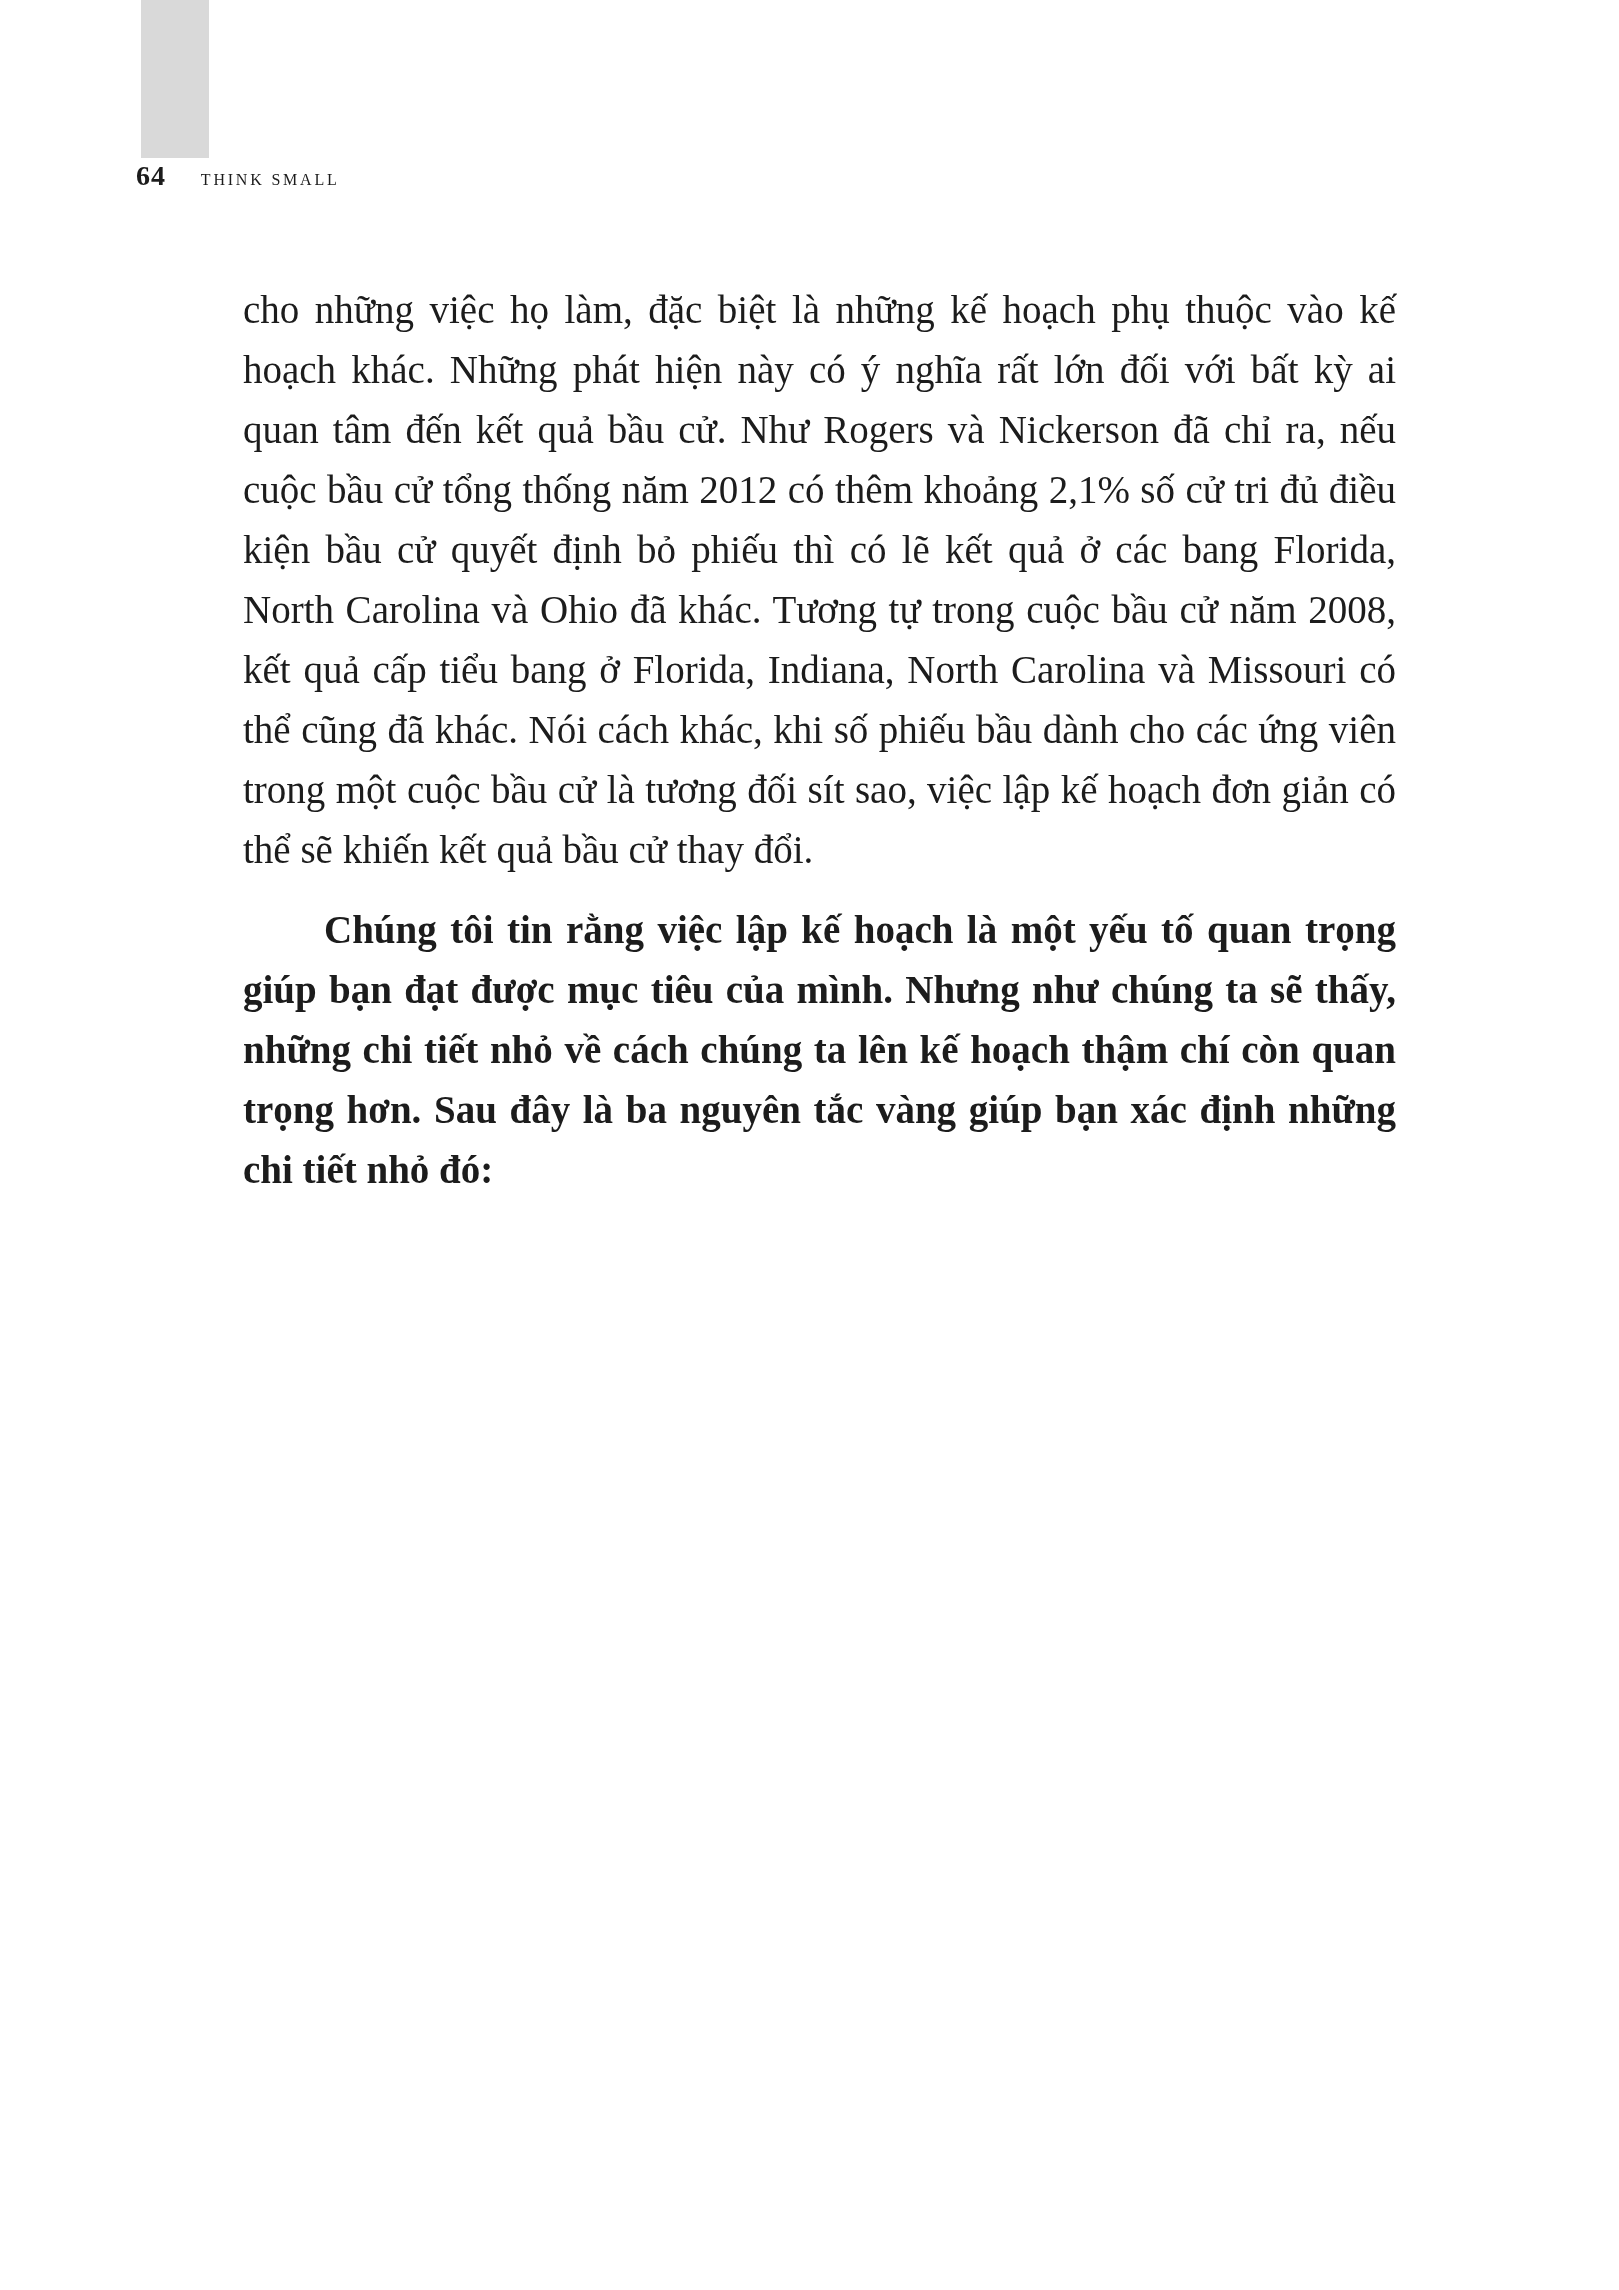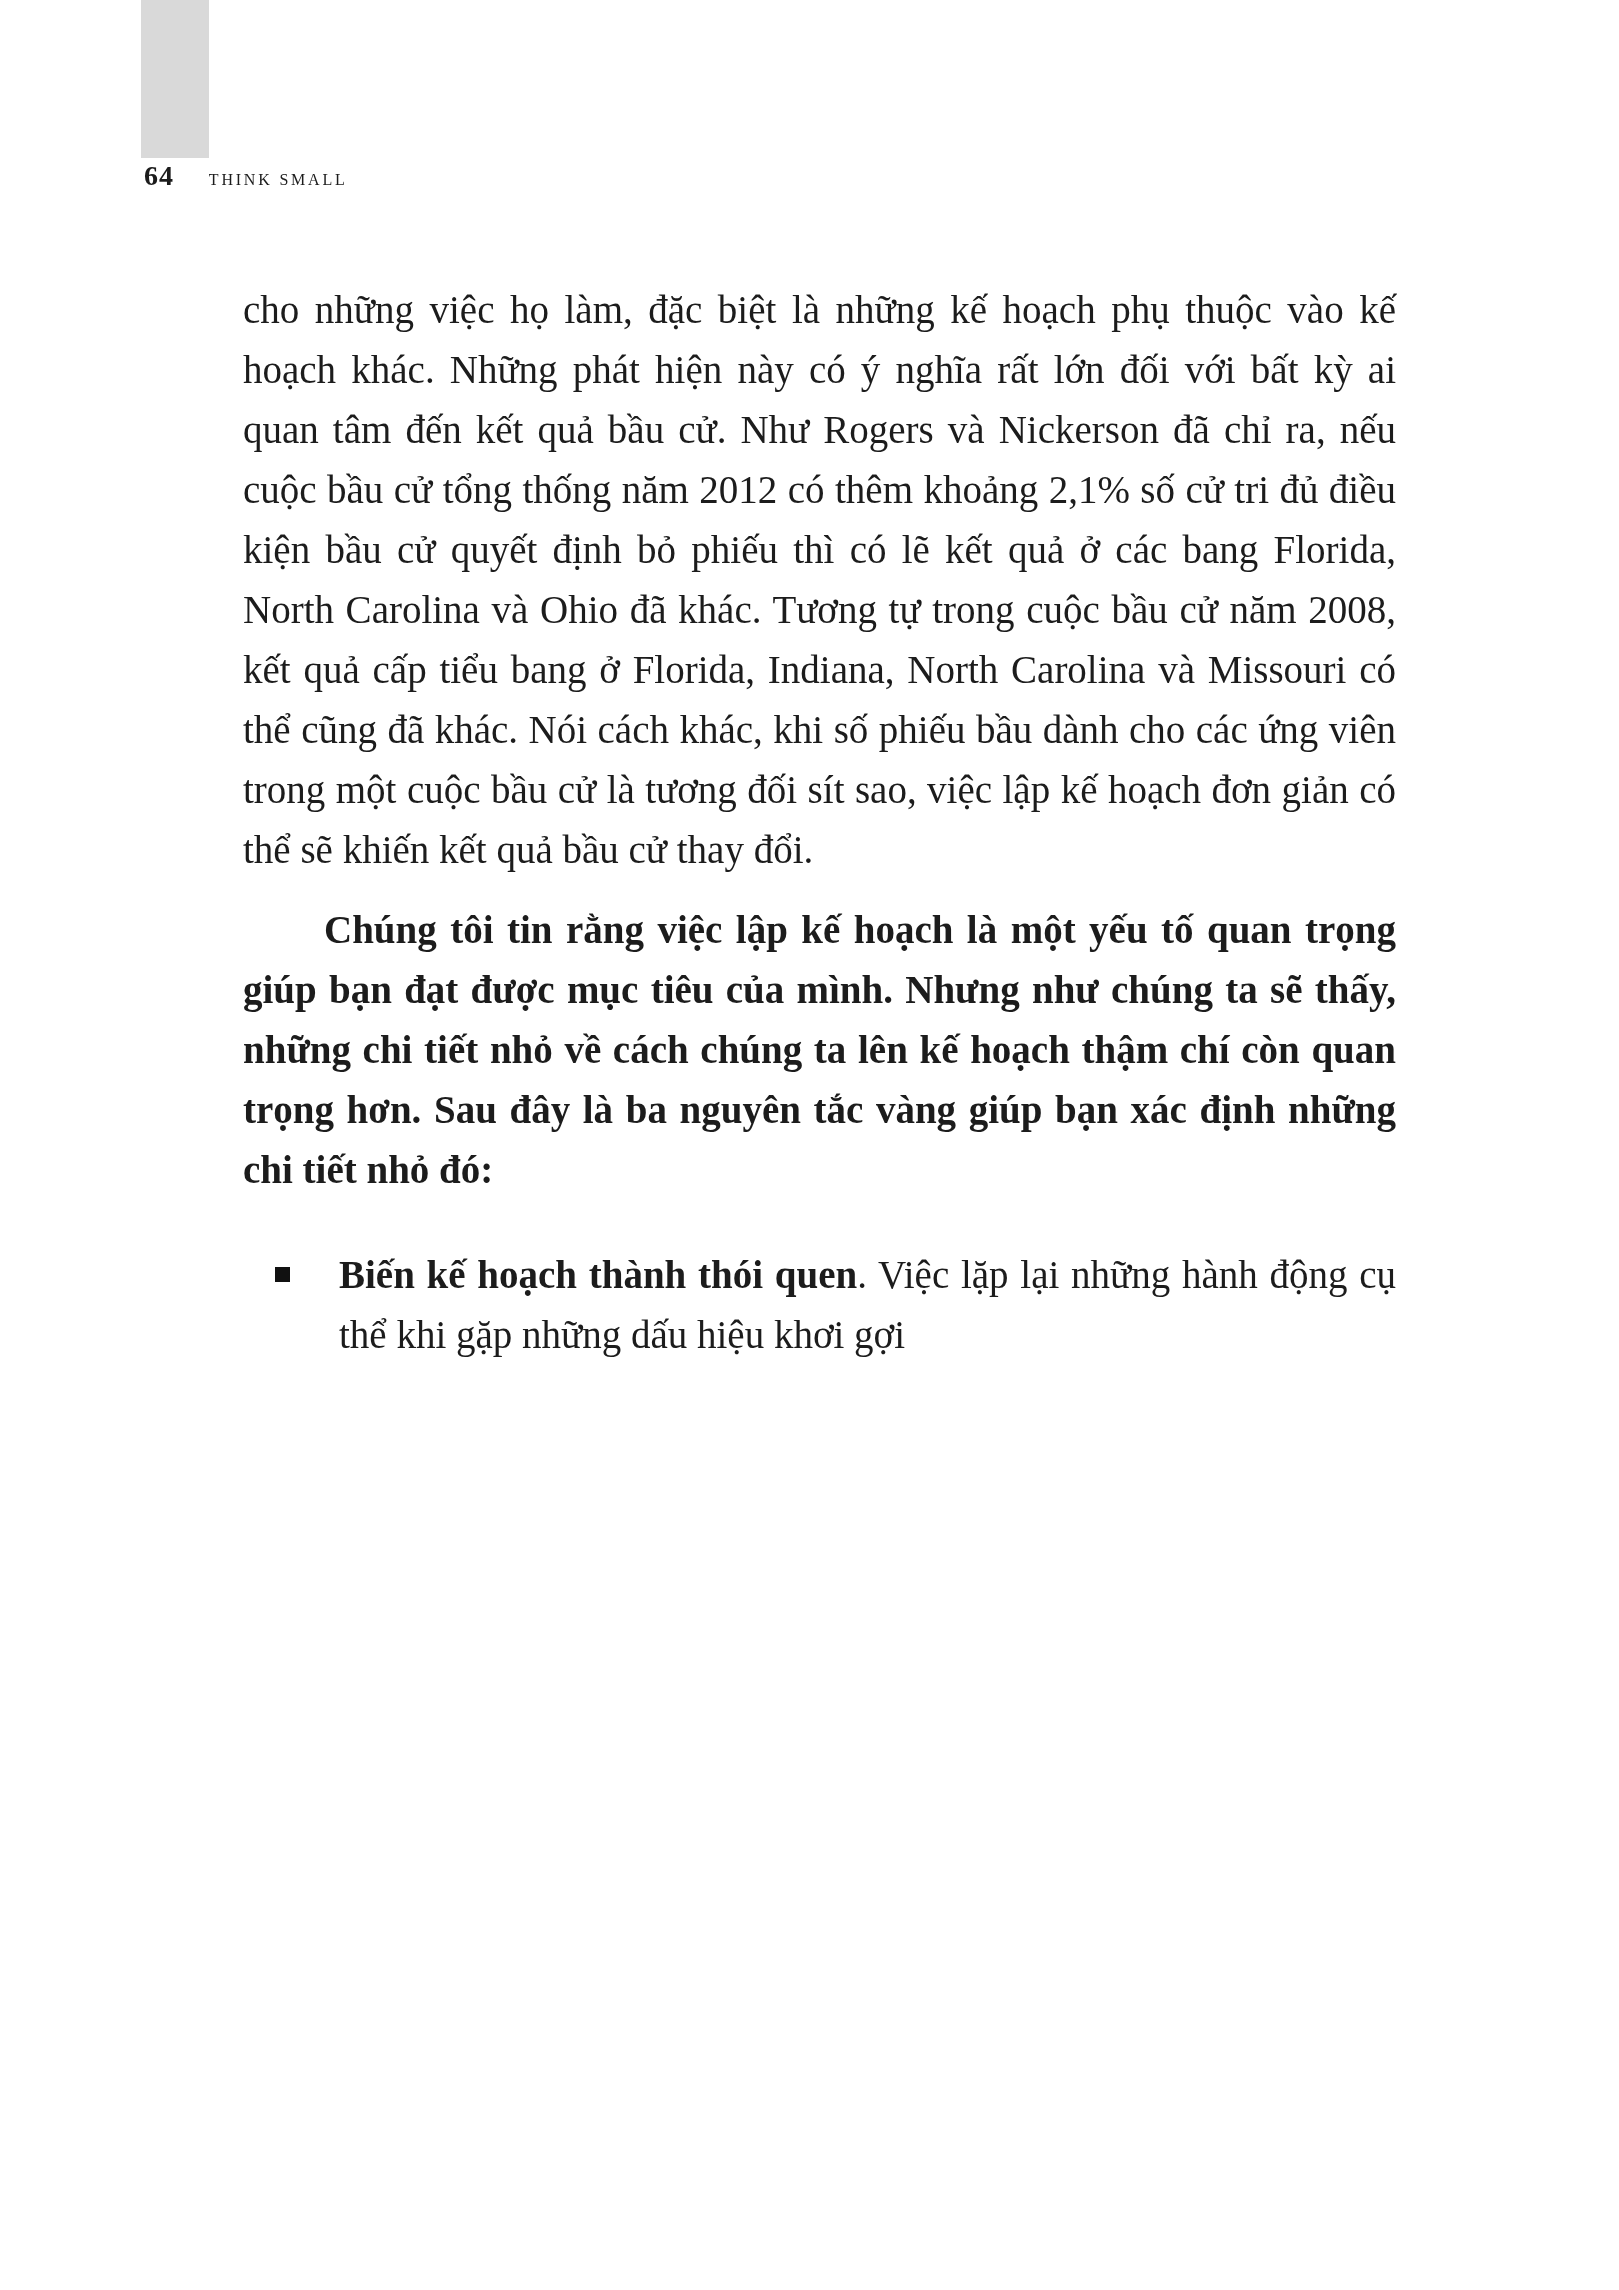--- a/index.html
+++ b/index.html
@@ -20,21 +20,21 @@
     .corner-bar {
       position: absolute;
       left: 141px;
       top: 0;
       width: 68px;
       height: 158px;
       background: #d9d9d9;
     }
     .running-header {
       position: absolute;
-      left: 144px;
+      left: 136px;
       top: 160px;
       white-space: nowrap;
       display: flex;
       align-items: baseline;
     }
     .page-num {
       font-weight: bold;
       font-size: 28px;
       letter-spacing: 0.9px;
     }
@@ -101,23 +101,19 @@
   <main class="body-block">
 
     <p class="para">cho những việc họ làm, đặc biệt là những kế hoạch phụ thuộc vào kế hoạch khác. Những phát hiện này có ý nghĩa rất lớn đối với bất kỳ ai quan tâm đến kết quả bầu cử. Như Rogers và Nickerson đã chỉ ra, nếu cuộc bầu cử tổng thống năm 2012 có thêm khoảng 2,1% số cử tri đủ điều kiện bầu cử quyết định bỏ phiếu thì có lẽ kết quả ở các bang Florida, North Carolina và Ohio đã khác. Tương tự trong cuộc bầu cử năm 2008, kết quả cấp tiểu bang ở Florida, Indiana, North Carolina và Missouri có thể cũng đã khác. Nói cách khác, khi số phiếu bầu dành cho các ứng viên trong một cuộc bầu cử là tương đối sít sao, việc lập kế hoạch đơn giản có thể sẽ khiến kết quả bầu cử thay đổi.</p>
 
     <p class="para indented">Chúng tôi tin rằng việc lập kế hoạch là một yếu tố quan trọng giúp bạn đạt được mục tiêu của mình. Nhưng như chúng ta sẽ thấy, những chi tiết nhỏ về cách chúng ta lên kế hoạch thậm chí còn quan trọng hơn. Sau đây là ba nguyên tắc vàng giúp bạn xác định những chi tiết nhỏ đó:</p>
 
     <ul class="bullet-list">
 
 
 
-      <li class="bullet-item">
-        <span class="bullet-marker"></span>
-        <span class="bullet-lead">Biến kế hoạch thành thói quen</span><span>. Việc lặp lại những hành động cụ thể khi gặp những dấu hiệu khơi gợi</span>
-      </li>
 
     </ul>
 
   </main>
 
 </div>
 
 
 </body></html>

